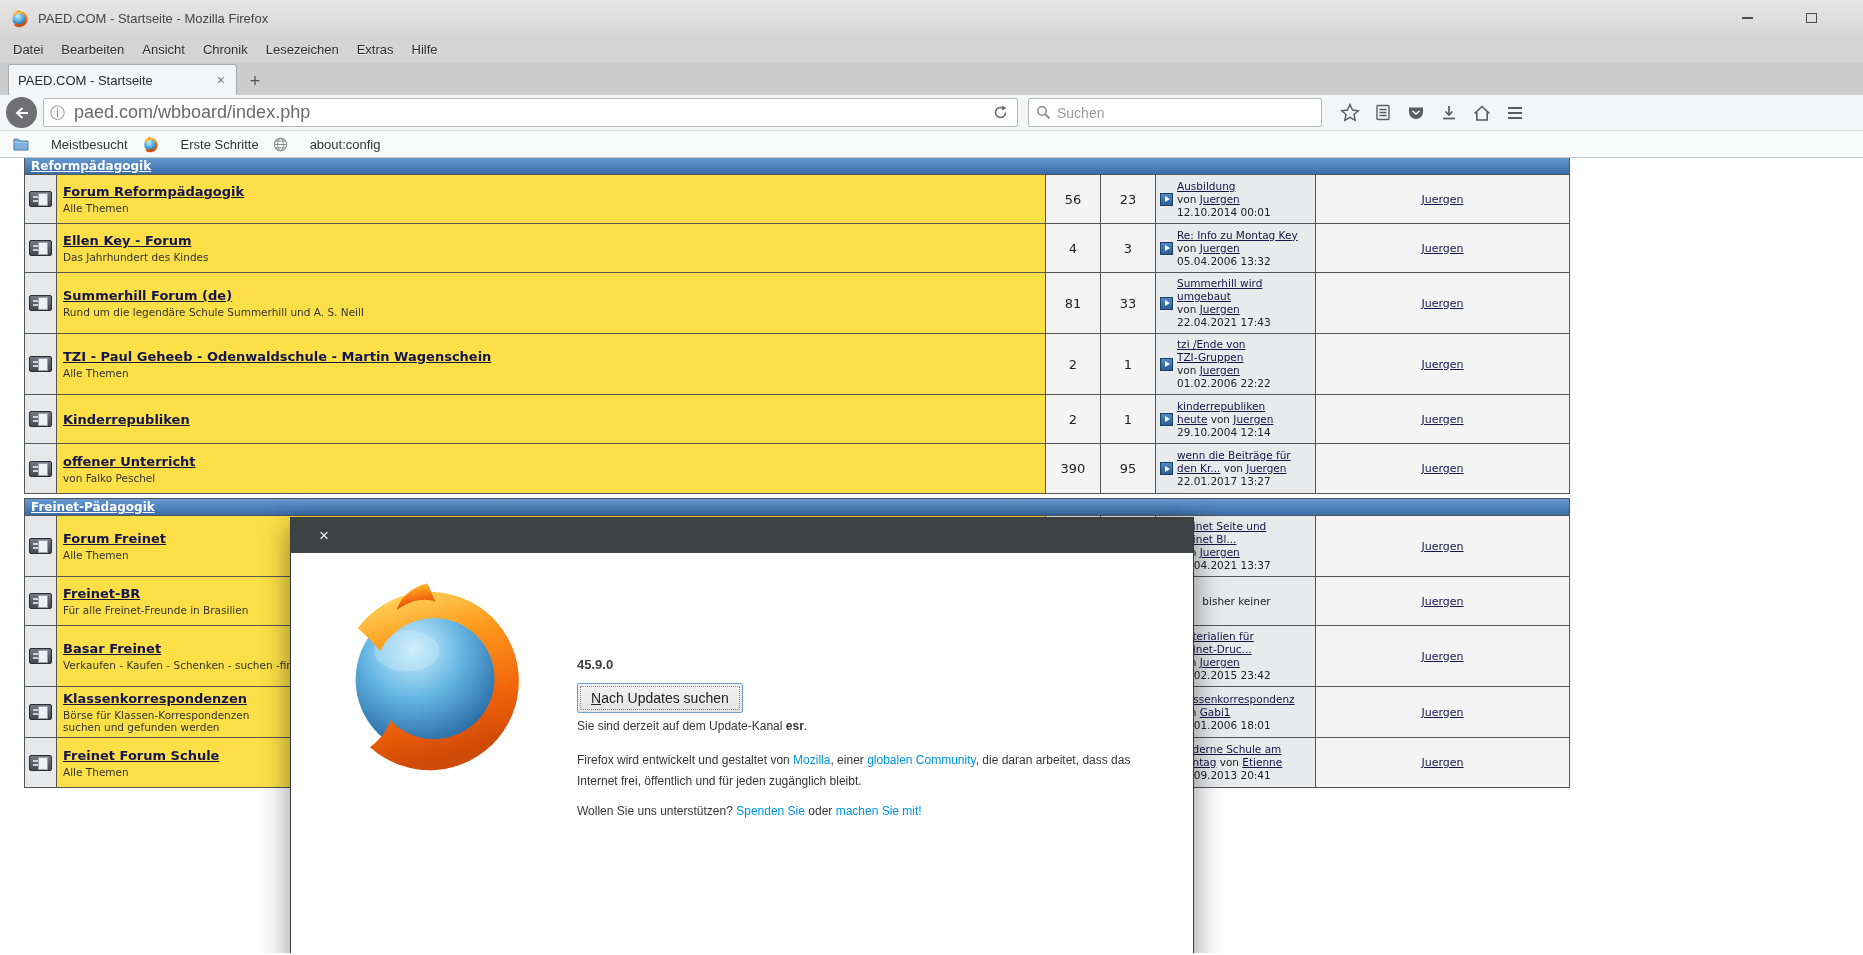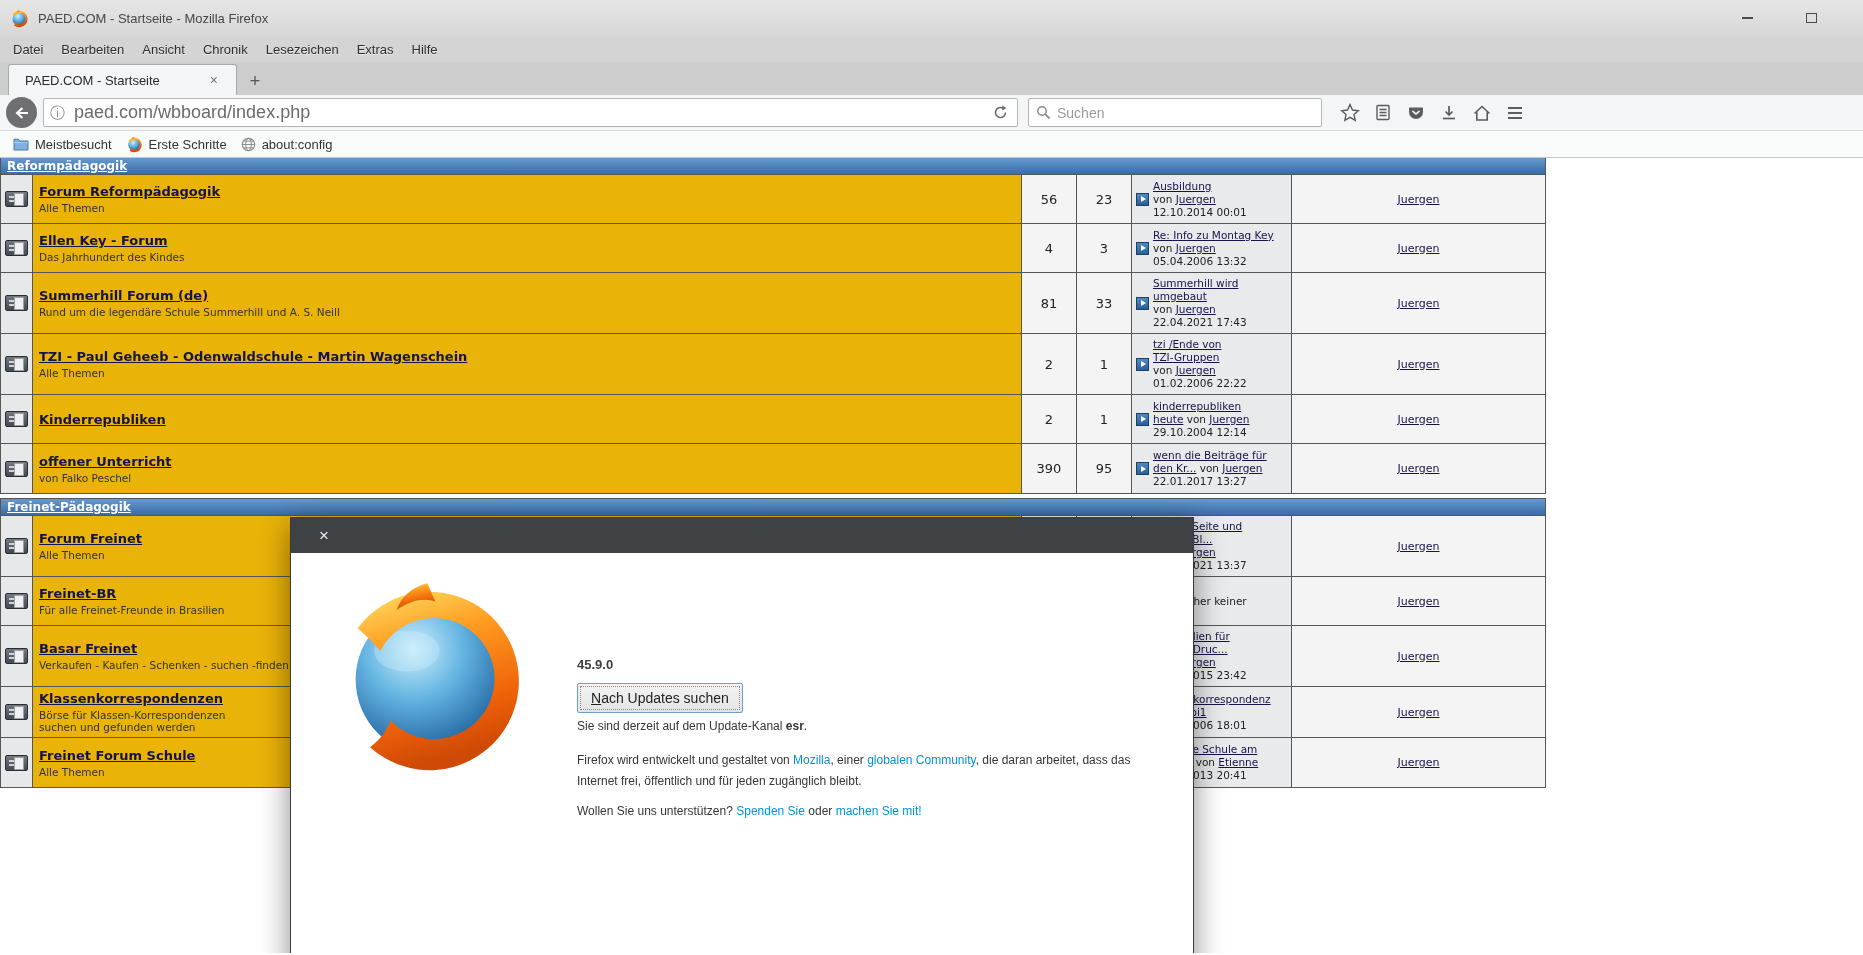--- a/index.html
+++ b/index.html
@@ -22,21 +22,21 @@
 
   .menubar { height:26px; background:#d4d4d4; display:flex; align-items:center;
              padding-left:4px; }
   .menu-item { font-size:13px; color:#2e2e2e; padding:4px 9px;
                text-shadow:0 1px 0 rgba(255,255,255,.55); }
 
   .tabstrip { height:33px; background:#cdcdcd; display:flex; align-items:flex-end;
               padding-left:8px; }
   .tab { width:229px; height:31px; background:#f4f5f6; border:1px solid #a9a9a9;
          border-bottom:none; border-radius:3px 3px 0 0; display:flex;
-         align-items:center; padding:0 16px; }
+         align-items:center; padding:0 9px; }
   .tab-title { font-size:13px; color:#2b2b2b; white-space:nowrap; overflow:hidden; flex:1; }
   .tab-close { color:#777; font-size:14px; padding:0 2px; }
   .newtab { width:30px; height:27px; margin-left:3px; display:flex; align-items:center;
             justify-content:center; font-size:18px; color:#555; }
 
   .navbar { height:36px; background:#f4f5f6; border-bottom:1px solid #dadbdc;
             display:flex; align-items:center; padding:0 6px; }
   .back-btn { width:31px; height:31px; border-radius:50%; background:#6f6f71;
               display:flex; align-items:center; justify-content:center; margin-right:6px;
               flex:none; }
@@ -52,47 +52,47 @@
                align-items:center; padding:0 7px; flex:none; }
   .search-input { flex:1; border:none; outline:none; background:transparent;
                   font-family:"Liberation Sans",sans-serif; font-size:14px; color:#555;
                   padding-left:6px; }
   .search-input::placeholder { color:#9b9b9b; }
   .nav-icons { display:flex; margin-left:11px; }
   .icon-btn { width:33px; height:31px; display:flex; align-items:center; justify-content:center; }
 
   .bookmarksbar { height:27px; background:#f9fafa; border-bottom:1px solid #c6c7c8;
                   display:flex; align-items:center; padding-left:6px; }
-  .bm-item { display:flex; align-items:center; height:32px; padding:4px 7px; }
+  .bm-item { display:flex; align-items:center; height:32px; padding:4px 7px;gap:16px; }
   .bm-icon { display:flex; align-items:center; margin-right:6px; }
   .bm-label { font-size:13px; color:#333; }
 
   
   .content { position:relative; height:795px; background:#fff; overflow:hidden; }
-  .forum-area { }
+  .forum-area { padding-left:24px; }
   .forum-section { width:1546px; border:1px solid #565656; margin-bottom:4px;
                    font-family:"DejaVu Sans", sans-serif; }
   .forum-section:first-child { border-top:none; }
   .cat-row { height:17px; background:linear-gradient(#659ad0,#3a6ca8);
              display:flex; align-items:center; padding-left:6px;
              border-bottom:1px solid #565656; }
   .cat-link { color:#fff; font-size:12px; font-weight:bold; text-decoration:underline; }
   .forum-row { display:grid; grid-template-columns:32px 989px 55px 55px 160px auto;
                border-bottom:1px solid #565656; min-height:49px; }
   .forum-row:last-child { border-bottom:none; }
   .cell { border-right:1px solid #565656; display:flex; }
   .cell:last-child { border-right:none; }
   .icon-cell { background:#e7e8e9; align-items:center; justify-content:center; }
   .board-icon { width:23px; height:16px; border-radius:2px; position:relative;
                 background:linear-gradient(#747a81,#43494f); border:1px solid #2a2e33; }
   .board-icon::after { content:""; position:absolute; right:3px; top:1px; width:8px;
                        height:11px; background:#eef0f2; border:1px solid #9aa0a6; }
   .board-icon::before { content:""; position:absolute; left:3px; top:4px; width:6px;
                         height:2px; background:#cfd3d8; box-shadow:0 4px 0 #cfd3d8; }
-  .title-cell { background:#eab308; flex-direction:column; justify-content:center;
+  .title-cell { background:#fde047; flex-direction:column; justify-content:center;
                 padding:4px 4px 4px 6px; }
   .forum-link { font-size:13px; font-weight:bold; color:#14144a; text-decoration:underline; }
   .forum-desc { margin-top:3px; }
   .desc-line { font-size:10.5px; color:#333; line-height:12px; }
   .count-cell { background:#f4f4f5; align-items:center; justify-content:center;
                 font-size:13px; color:#222; }
   .lastpost-cell { background:#e9eaeb; align-items:center; padding:4px 2px 4px 4px; }
   .lp-center { justify-content:center; }
   .lp-icon { width:13px; height:13px; flex:none; margin-right:4px; position:relative;
              background:linear-gradient(#4f8ac4,#2b5e96); border:1px solid #1c3f66; }

